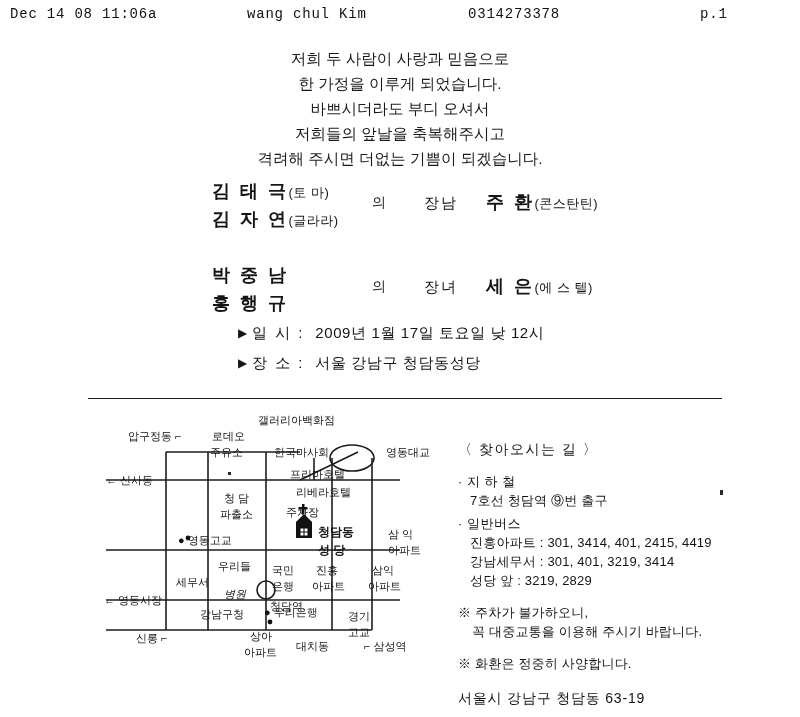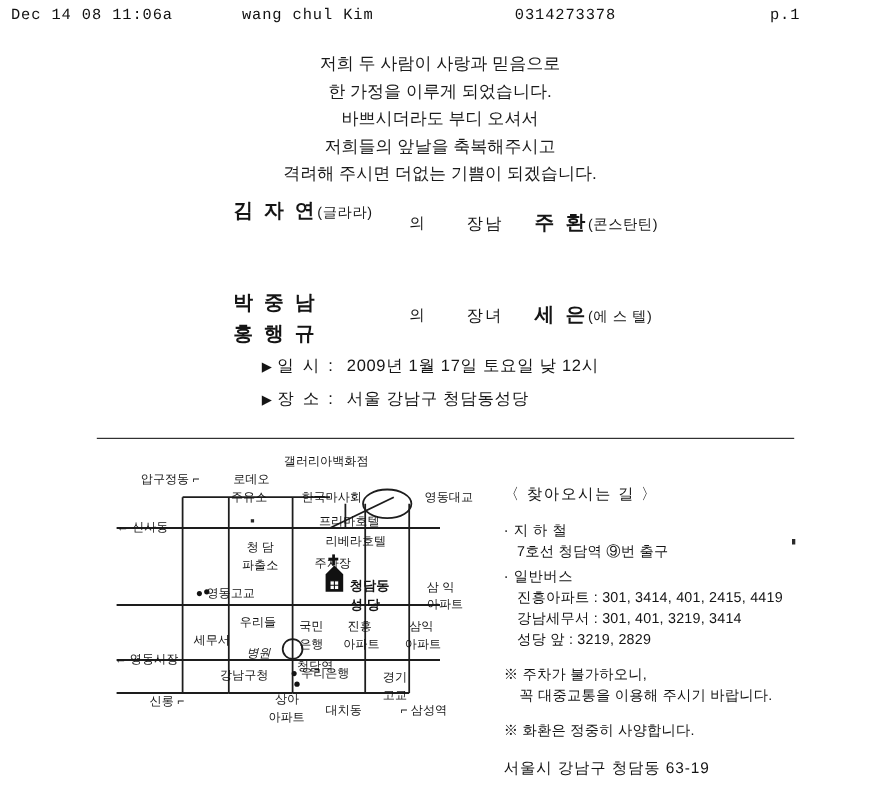--- a/index.html
+++ b/index.html
@@ -23,21 +23,21 @@
     left: 0;
     width: 716px;
     height: 22px;
     font-family: "Liberation Mono", monospace;
     font-size: 14px;
     letter-spacing: 0.8px;
     color: #111;
     white-space: nowrap;
   }
   .fax-header .fh-date   { position: absolute; left: 10px;  top: 0; }
-  .fax-header .fh-name   { position: absolute; left: 220px; top: 0; text-align: center; }
+  .fax-header .fh-name   { position: absolute; left: 247px; top: 0; text-align: center; }
   .fax-header .fh-number { position: absolute; left: 468px; top: 0; }
   .fax-header .fh-page   { position: absolute; left: 700px; top: 0; }
 
   
   .poem {
     position: absolute;
     top: 46px;
     left: 0;
     width: 800px;
     text-align: center;
@@ -219,20 +219,23 @@
   <div>한 가정을 이루게 되었습니다.</div>
   <div>바쁘시더라도 부디 오셔서</div>
   <div>저희들의 앞날을 축복해주시고</div>
   <div>격려해 주시면 더없는 기쁨이 되겠습니다.</div>
 </div>
 
 <div class="families">
 
   <div class="fam-row">
     <div class="fam-parents">
+      <div>
+        <span>김 태 극</span><span class="suffix">(토 마)</span>
+      </div>
       <div>
         <span>김 자 연</span><span class="suffix">(글라라)</span>
       </div>
     </div>
     <div class="fam-rel">의</div>
     <div class="fam-relation-kind">장남</div>
     <div class="fam-child">
       <span>주 환</span><span class="suffix">(콘스탄틴)</span>
     </div>
   </div>

